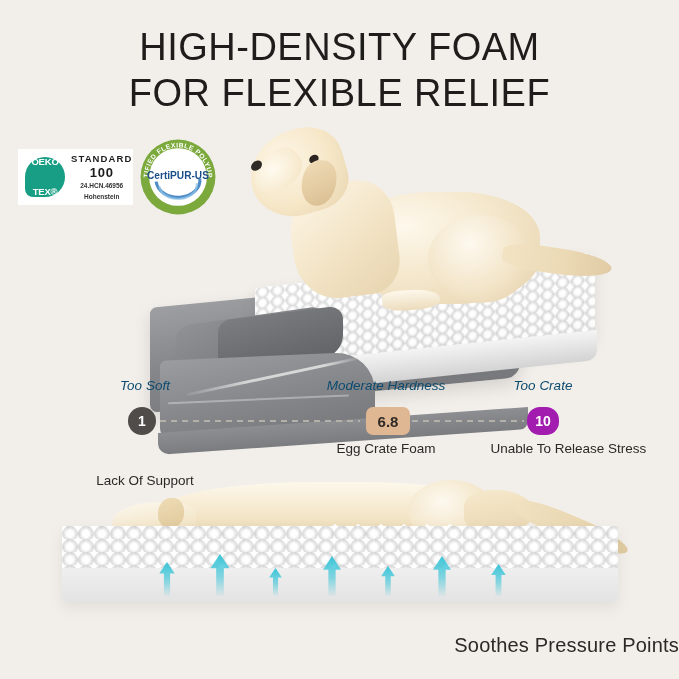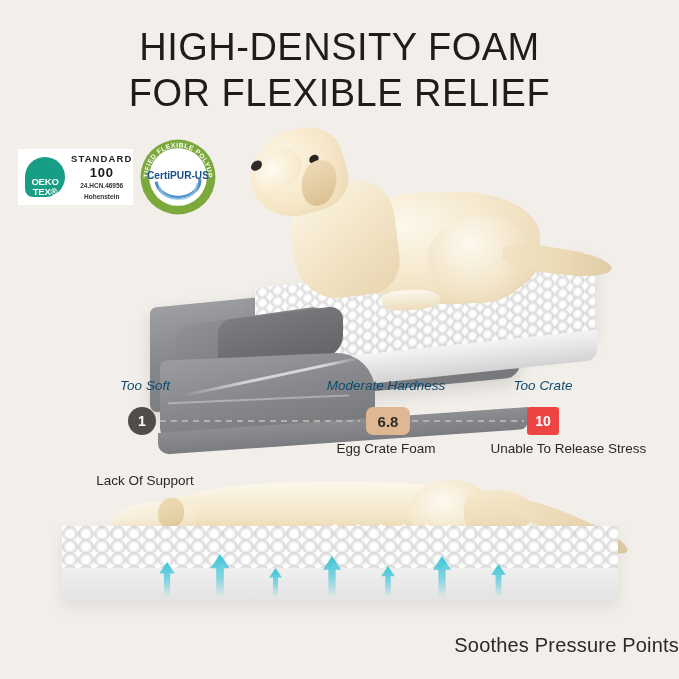--- a/index.html
+++ b/index.html
@@ -26,21 +26,21 @@
   .badges { position:absolute; top:138px; left:18px; display:flex; align-items:center; gap:6px; }
 
   .oeko {
     background:#ffffff; width:115px; height:56px;
     display:flex; align-items:center; padding:0 7px; gap:6px;
   }
   .oeko-mark {
     width:40px; height:40px; flex:none;
     background:#179e84;
     border-radius:50% 50% 50% 8px;
-    display:flex; flex-direction:column; align-items:center; justify-content:flex-end;
+    display:flex; flex-direction:column; align-items:center; justify-content:space-between;
     color:#fff; font-size:9.5px; font-weight:700; line-height:1.05; letter-spacing:-0.2px;
   }
   .oeko-txt { text-align:center; flex:1; }
   .oeko-std { font-size:9.5px; font-weight:700; letter-spacing:1.1px; color:#1b1b1b; }
   .oeko-num { font-size:13px; font-weight:700; letter-spacing:0.7px; color:#1b1b1b; margin-top:1px; }
   .oeko-small { font-size:6.5px; font-weight:700; color:#333; margin-top:2px; line-height:1.3; }
 
   .certipur { position:relative; width:78px; height:78px; }
   .certipur svg { display:block; width:78px; height:78px; }
 
@@ -191,22 +191,22 @@
         font-weight:700; color:#fff; }
   .mk-1 {
     left:128px; top:1px; width:28px; height:28px; border-radius:50%;
     background:#4f4c49; font-size:14px;
   }
   .mk-68 {
     left:366px; top:1px; width:44px; height:28px; border-radius:7px;
     background:#dfb793; color:#2f2a25; font-size:15px;
   }
   .mk-10 {
-    left:527px; top:1px; width:32px; height:28px; border-radius:3px;
-    background:#ef4444; font-size:14px;
+    left:527px; top:1px; width:32px; height:28px; border-radius:13px;
+    background:#a21caf; font-size:14px;
   }
 
   .scale-bot { position:absolute; top:62px; left:0; width:679px; height:40px; }
   .scale-bot span {
     position:absolute; font-size:13.5px; color:#2b2826; text-align:center;
     transform:translateX(-50%); line-height:1.35; white-space:nowrap;
   }
   .b-lack { left:145px;margin-top:32px; }
   .b-egg  { left:386px; }
   .b-unab { left:543px; white-space:normal; width:105px; }

